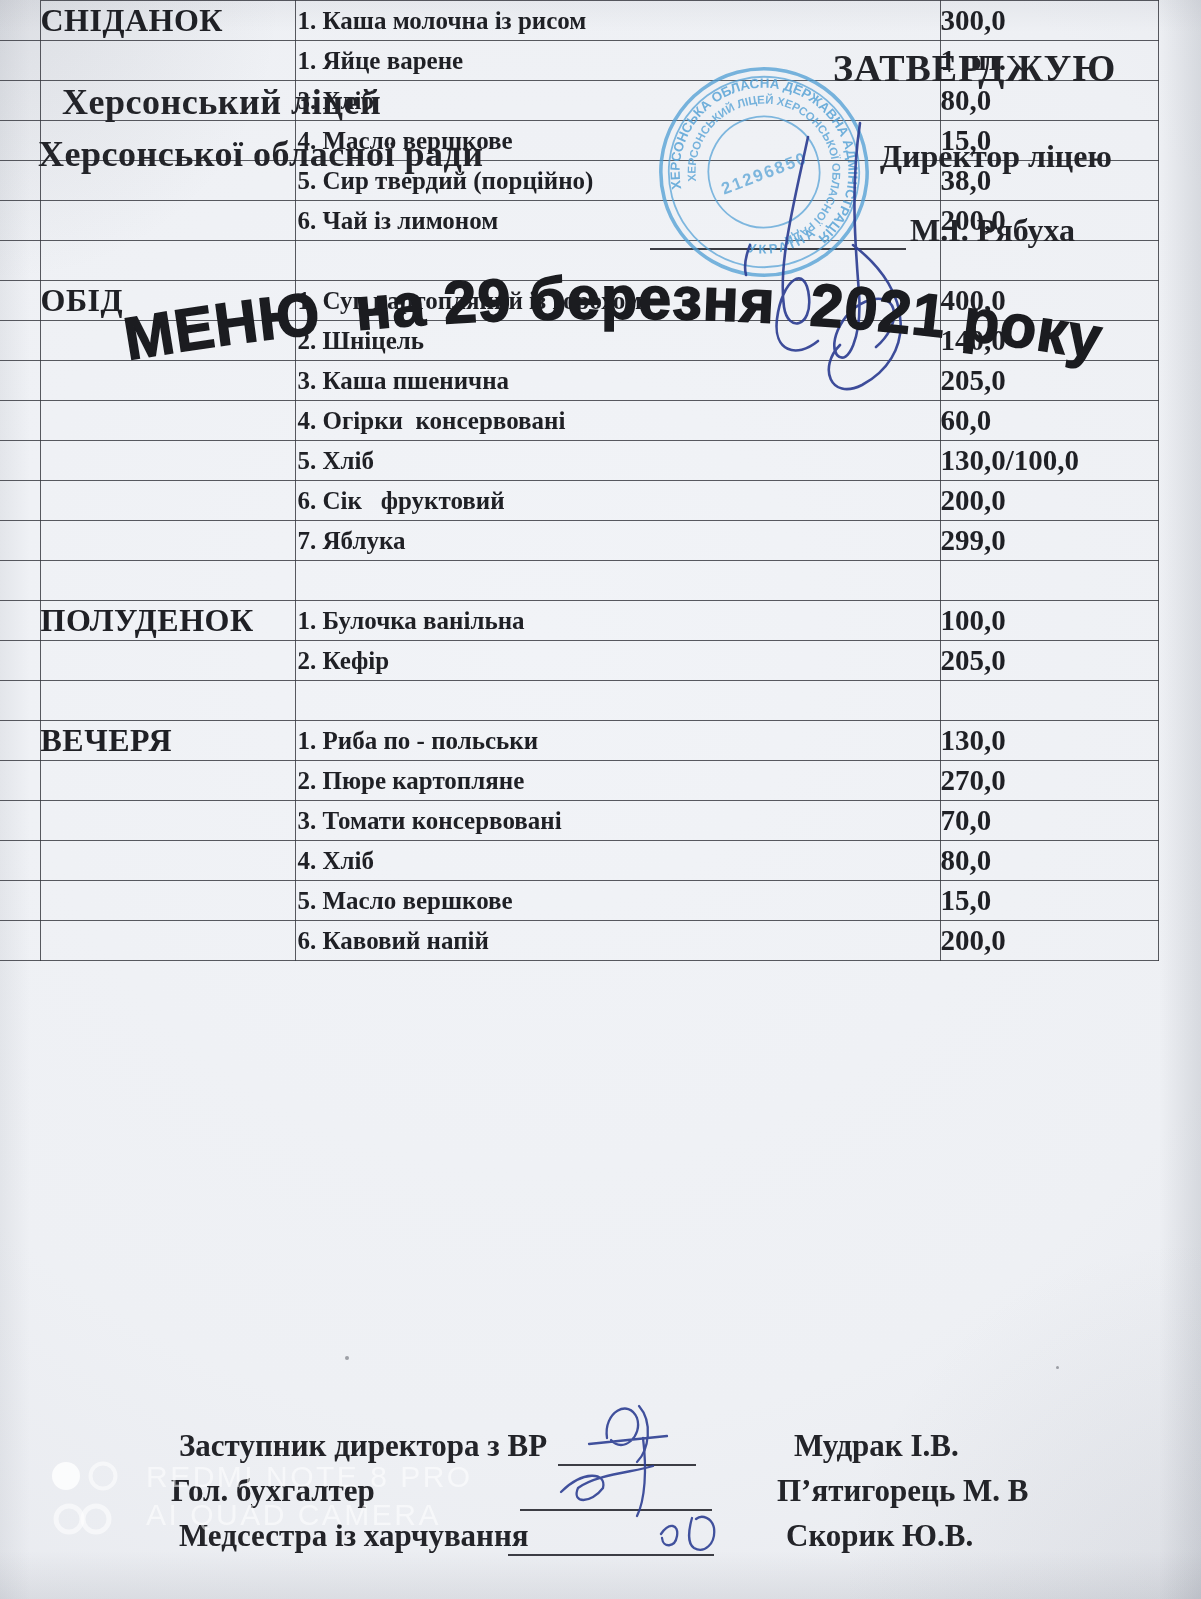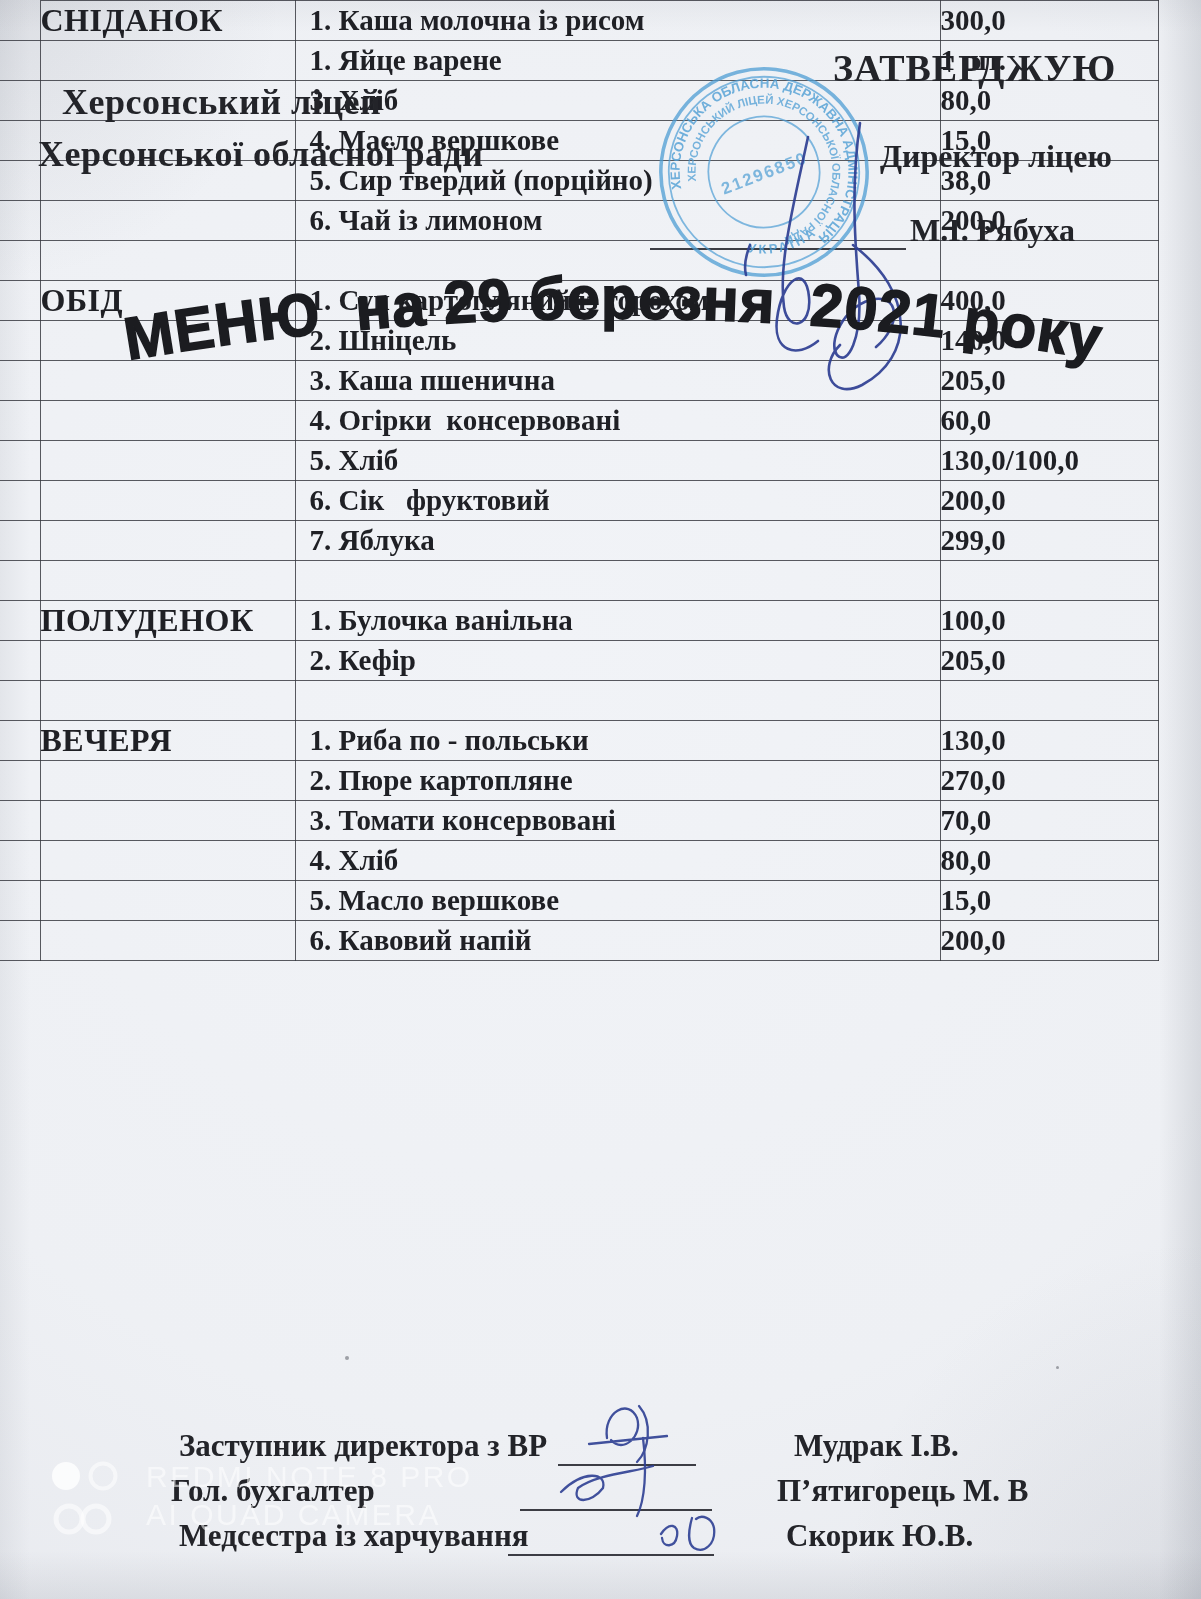--- a/index.html
+++ b/index.html
@@ -47,21 +47,21 @@
   .menu-table td{
     height:39px;padding:0;overflow:hidden;
     border-bottom:1.5px solid rgba(52,54,61,.82);
     color:#1f2025;font-weight:bold;vertical-align:middle;
   }
   .menu-table tr:first-child td.c-label,
   .menu-table tr:first-child td.c-dish,
   .menu-table tr:first-child td.c-qty{border-top:1.6px solid rgba(52,54,61,.82);}
   .menu-table td.c-gutter{border-right:1.6px solid rgba(52,54,61,.82);}
   .menu-table td.c-label{border-right:1.6px solid rgba(52,54,61,.82);font-size:32px;text-align:left;letter-spacing:.5px;}
-  .menu-table td.c-dish{border-right:1.6px solid rgba(52,54,61,.82);font-size:29px;padding-left:14px;white-space:pre;}
+  .menu-table td.c-dish{border-right:1.6px solid rgba(52,54,61,.82);font-size:25px;padding-left:2px;white-space:pre;}
   .menu-table td.c-qty{border-right:1.9px solid rgba(52,54,61,.82);font-size:29px;text-align:left;}
 
   
   .sig-row{font-size:31px;margin-left:24px;}
   .sig-line{border-bottom:2.2px solid #3c3d44;height:30px;}
 
   
   .watermark{left:46px;top:1458px;display:flex;gap:8px;align-items:flex-start;
     color:rgba(255,255,255,.55);font-family:"Liberation Sans", sans-serif;}
   .watermark .wm-text{font-size:30px;letter-spacing:2.5px;line-height:38px;font-weight:500;}

